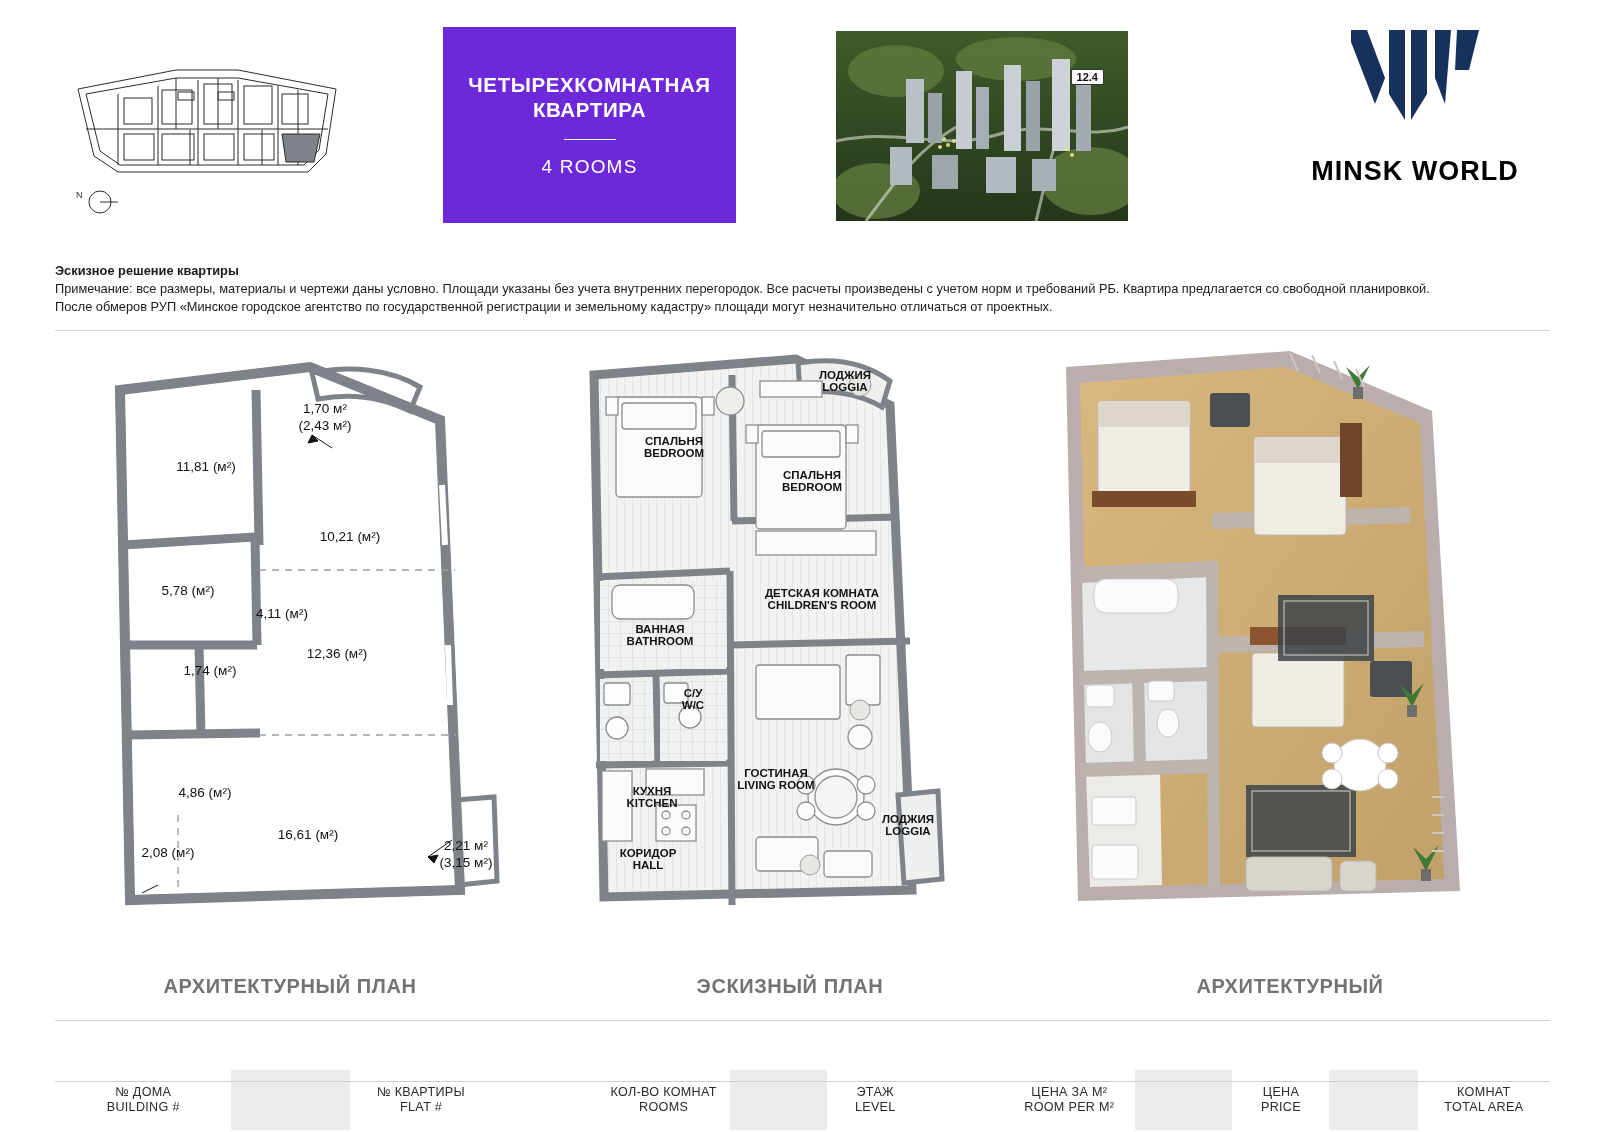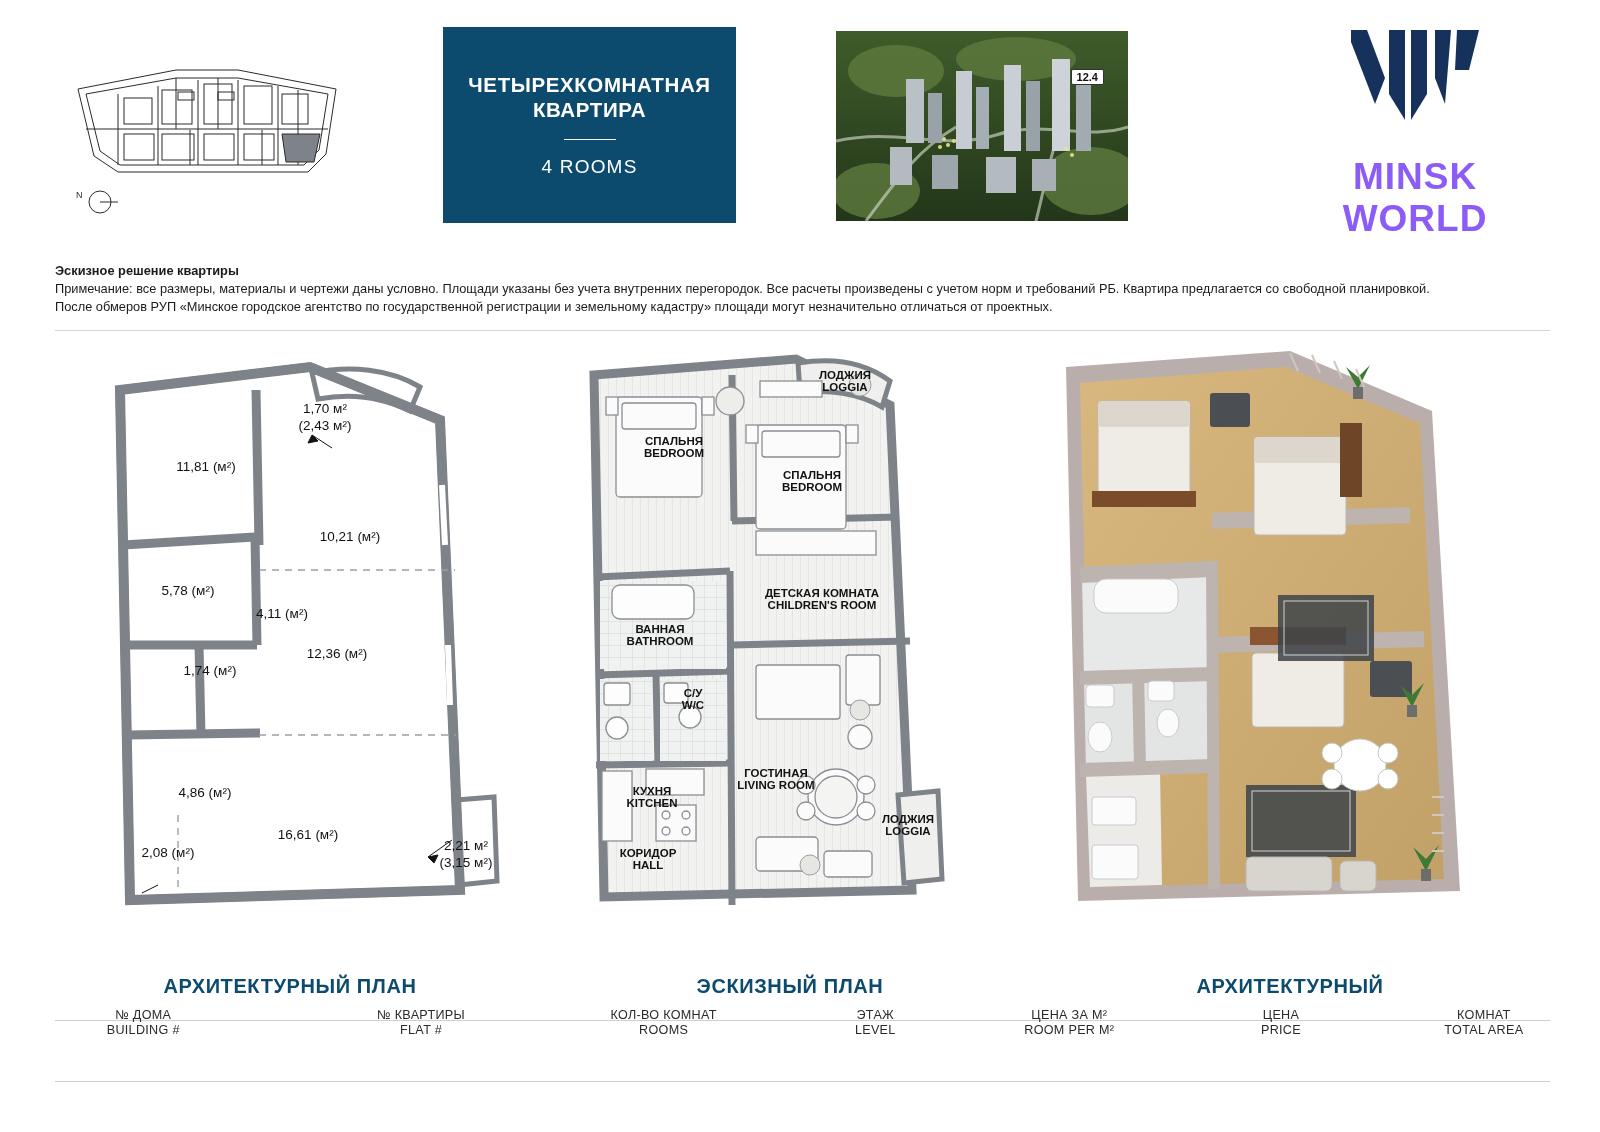--- a/index.html
+++ b/index.html
@@ -11,60 +11,60 @@
   .page{position:absolute;inset:0;}
 
   
   .hdr{position:absolute;left:0;top:0;width:1600px;height:250px;}
 
   .keyplan{position:absolute;left:58px;top:34px;width:300px;height:180px;}
   .keyplan svg{display:block;}
 
   .title-box{
     position:absolute;left:443px;top:27px;width:293px;height:196px;
-    background:#0c4a6e;color:#fff;display:flex;flex-direction:column;
+    background:#6d28d9;color:#fff;display:flex;flex-direction:column;
     align-items:center;justify-content:center;text-align:center;
   }
   .title-box .t1{font-size:20.5px;font-weight:bold;letter-spacing:.6px;line-height:25px;}
   .title-box .rule{width:52px;height:1px;background:#fff;margin:17px 0 16px;}
   .title-box .t2{font-size:19px;letter-spacing:1.2px;}
 
   .aerial{position:absolute;left:836px;top:31px;width:292px;height:190px;overflow:hidden;background:#d946ef;}
   .aerial .badge{
     position:absolute;right:24px;top:38px;background:#fff;border:1px solid #333;
     font-size:11px;padding:1px 5px;border-radius:2px;color:#111;font-weight:bold;
   }
 
   .brand{position:absolute;left:1275px;top:24px;width:280px;height:200px;text-align:center;}
   .brand .mw{display:block;margin:0 auto;}
-  .brand .bname{font-size:37px;letter-spacing:1px;color:#8b5cf6;font-weight:bold;margin-top:14px;}
+  .brand .bname{font-size:27px;letter-spacing:1px;color:#000000;font-weight:bold;margin-top:14px;}
 
   
   .notes{position:absolute;left:55px;top:262px;width:1495px;font-size:12.8px;line-height:17.4px;color:#1b1b1b;}
   .notes .n-title{font-weight:bold;margin-bottom:1px;}
   .hr{position:absolute;left:55px;top:330px;width:1495px;height:1px;background:#d5d5d5;}
 
   
   .cols{position:absolute;left:0;top:345px;width:1600px;height:640px;}
   .col{position:absolute;top:0;height:640px;}
   .c1{left:60px;width:460px;}
   .c2{left:560px;width:460px;}
   .c3{left:1040px;width:500px;}
 
   .cap{
-    position:absolute;top:975px;font-size:20px;font-weight:bold;letter-spacing:.6px;color:#0c4a6e;
+    position:absolute;top:975px;font-size:20px;font-weight:bold;letter-spacing:.6px;color:#737373;
     text-align:center;
   }
   .cap1{left:60px;width:460px;}
   .cap2{left:560px;width:460px;}
   .cap3{left:1040px;width:500px;}
 
   
   .footline{position:absolute;left:55px;top:1020px;width:1495px;height:1px;background:#cfcfcf;}
-  .footer{position:absolute;left:55px;top:993px;width:1495px;height:60px;display:flex;align-items:center;}
+  .footer{position:absolute;left:55px;top:1070px;width:1495px;height:60px;display:flex;}
   .fcell{display:flex;flex-direction:column;align-items:center;justify-content:center;
     font-size:12.6px;line-height:15.5px;text-align:center;color:#2a2a2a;letter-spacing:.3px;}
   .fgrey{background:#ebebeb;}
   .footrule{position:absolute;left:55px;top:1081px;width:1495px;height:1px;background:#cfcfcf;}
 
   
   svg text{font-family:"Liberation Sans",sans-serif;}
 </style>
 </head>
 <body>

